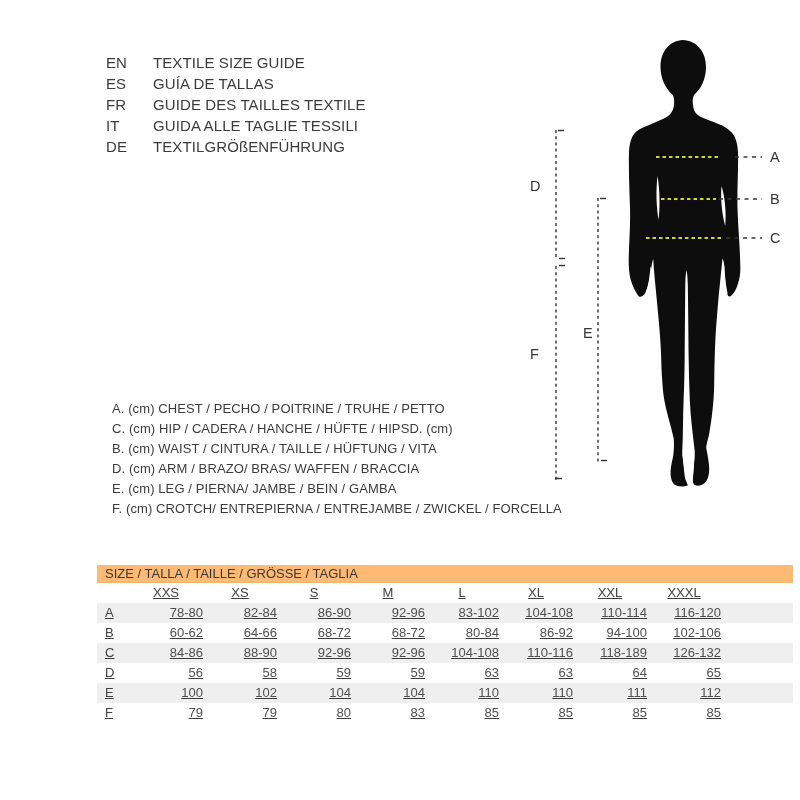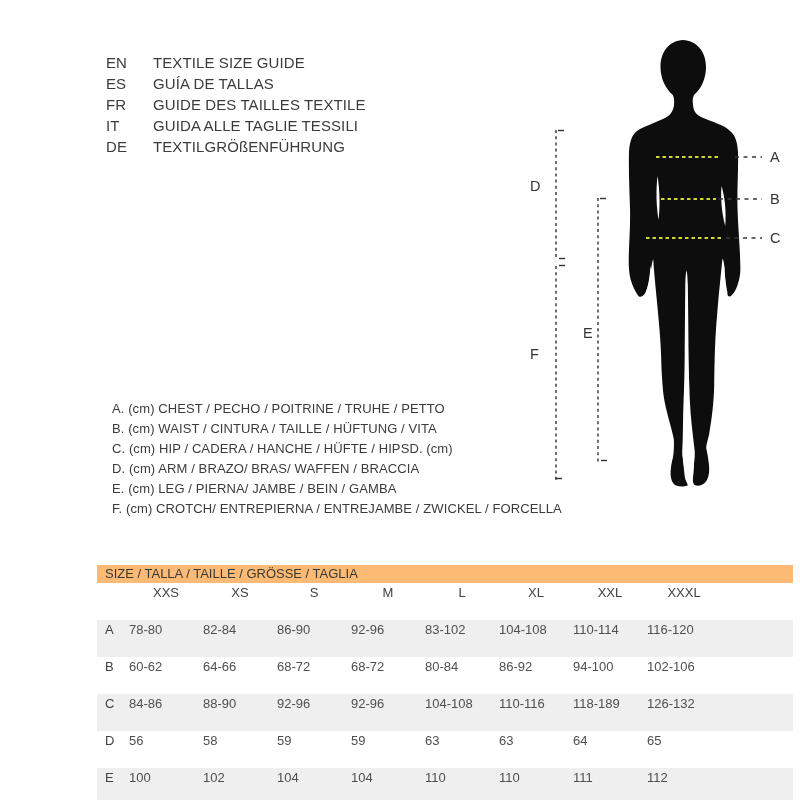--- a/index.html
+++ b/index.html
@@ -12,22 +12,22 @@
   .lang-row{display:flex;height:21px;line-height:21px;font-size:15px;letter-spacing:.1px;}
   .lang-code{width:47px;flex:0 0 47px;}
   
   .legend-block{position:absolute;left:64px;top:399px;}
   .legend-line{height:20px;line-height:20px;font-size:13px;letter-spacing:.1px;}
   
   .group-title{position:absolute;left:57px;top:540px;font-size:13.5px;letter-spacing:.1px;}
   
   .size-table{position:absolute;left:49px;top:565px;width:696px;font-size:13px;}
   .table-header-bar{height:18px;line-height:18px;background:#fdba74;color:#383838;padding-left:8px;}
-  .grid-row{display:grid;grid-template-columns:32px repeat(8,74px) 1fr;height:37px;line-height:20px;}
-  .grid-row .cell{text-align:left;color:#4f4f4f;}
+  .grid-row{display:grid;grid-template-columns:32px repeat(8,74px) 1fr;height:20px;line-height:20px;text-decoration:underline;}
+  .grid-row .cell{text-align:right;color:#4f4f4f;}
   .grid-row .head-cell{text-align:center;color:#414141;}
   .grid-row .row-label{padding-left:8px;color:#414141;}
   .grid-row.alt{background:#efefef;}
   
   .figure-svg{position:absolute;left:470px;top:30px;}
   .marker-label{font-family:"Liberation Sans", sans-serif;font-size:14.5px;fill:#353535;}
 </style>
 </head>
 <body>
 
@@ -148,22 +148,22 @@
     <text class="marker-label" x="252" y="132">A</text>
     <text class="marker-label" x="252" y="174">B</text>
     <text class="marker-label" x="252" y="213">C</text>
     <text class="marker-label" x="12" y="161">D</text>
     <text class="marker-label" x="65" y="308">E</text>
     <text class="marker-label" x="12" y="329">F</text>
   </svg>
 
   <div class="legend-block">
     <div class="legend-line">A. (cm) CHEST / PECHO / POITRINE / TRUHE / PETTO</div>
+    <div class="legend-line">C. (cm) HIP / CADERA / HANCHE / HÜFTE / HIPSD. (cm)</div>
     <div class="legend-line">B. (cm) WAIST / CINTURA / TAILLE / HÜFTUNG / VITA</div>
-    <div class="legend-line">C. (cm) HIP / CADERA / HANCHE / HÜFTE / HIPSD. (cm)</div>
     <div class="legend-line">D. (cm) ARM / BRAZO/ BRAS/ WAFFEN / BRACCIA</div>
     <div class="legend-line">E. (cm) LEG / PIERNA/ JAMBE / BEIN / GAMBA</div>
     <div class="legend-line">F. (cm) CROTCH/ ENTREPIERNA / ENTREJAMBE / ZWICKEL / FORCELLA</div>
   </div>
 
 
   <div class="size-table">
     <div class="table-header-bar">SIZE / TALLA / TAILLE / GRÖSSE / TAGLIA</div>
 
     <div class="grid-row">

